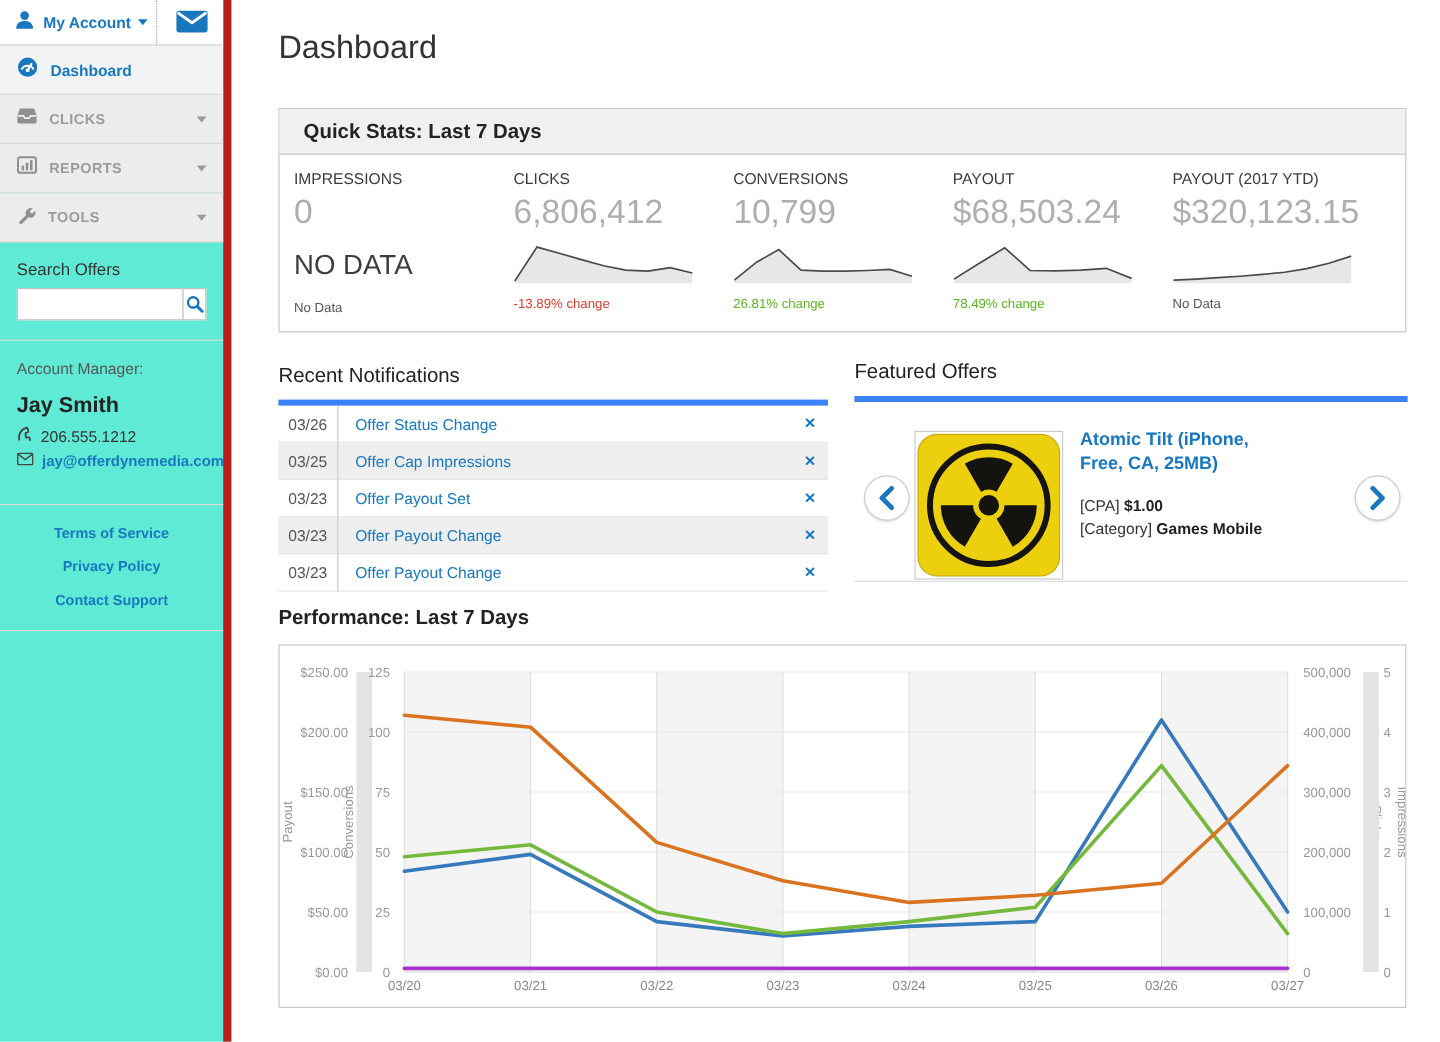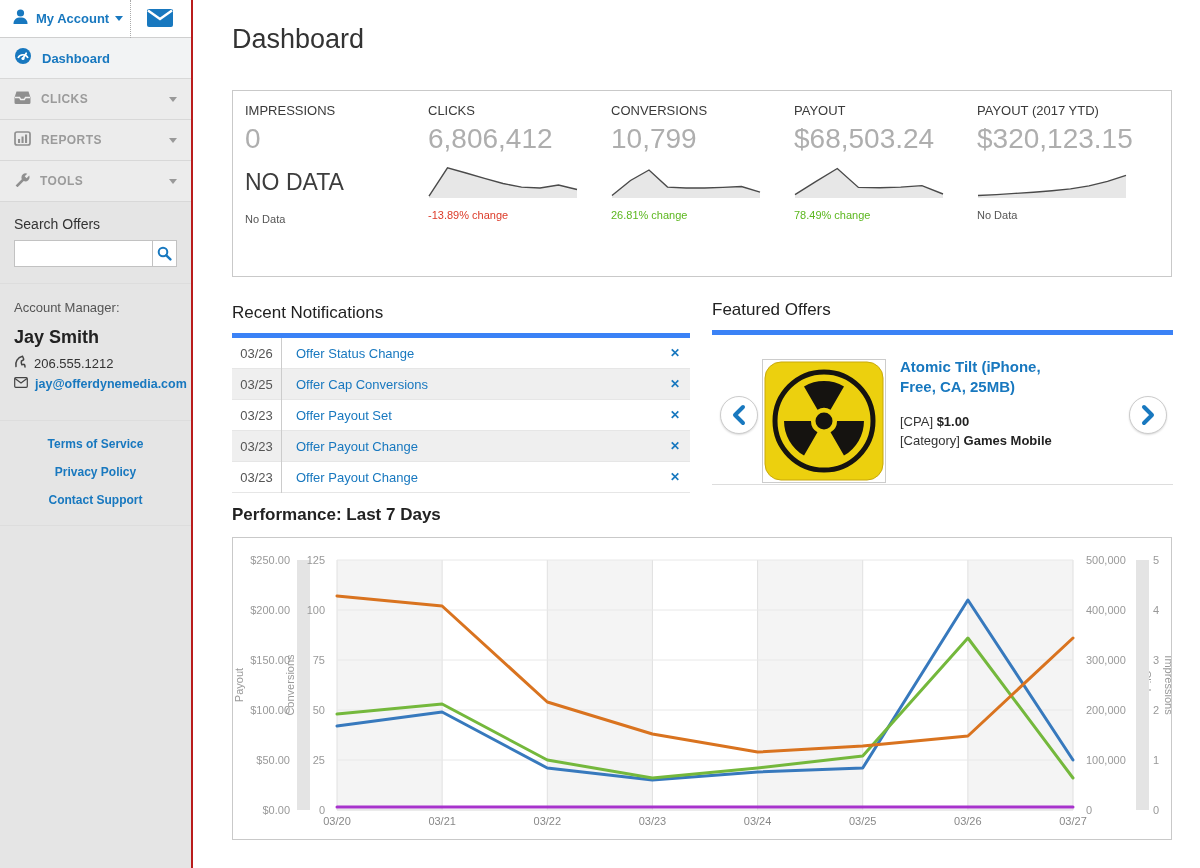--- a/index.html
+++ b/index.html
@@ -1,21 +1,21 @@
 <!DOCTYPE html>
 <html><head>
 <meta charset="utf-8">
 <style>
   * { margin:0; padding:0; box-sizing:border-box; }
   html,body { width:1200px; height:868px; background:#fff; overflow:hidden;
     font-family:"Liberation Sans", sans-serif; color:#333; }
 
   
   #sidebar { position:absolute; left:0; top:0; width:193px; height:868px;
-    background:#e5e5e5; border-right:2px solid #b91c1c; }
+    background:#5eead4; border-right:7px solid #b91c1c; }
   #topbar { position:relative; height:38px; background:#fff; border-bottom:1px solid #cfcfcf;
     display:flex; align-items:center; padding-left:12px; }
   #topbar .acct-label { color:#1878bf; font-size:13px; font-weight:bold; margin-left:7px; }
   .caret-down { width:0; height:0; border-left:4px solid transparent; border-right:4px solid transparent;
     border-top:5px solid #1878bf; margin-left:6px; }
   #topbar .dotted-sep { position:absolute; left:130px; top:0; height:38px; border-left:1px dotted #aaa; }
   #mail-btn { position:absolute; left:146px; top:7px; width:32px; height:24px; cursor:pointer; }
 
   .nav-item { position:relative; height:41px; display:flex; align-items:center; padding-left:14px;
     border-bottom:1px solid #d8d8d8; background:#ececec; cursor:pointer; }
@@ -184,20 +184,21 @@
       <span class="legal-link">Terms of Service</span>
       <span class="legal-link">Privacy Policy</span>
       <span class="legal-link">Contact Support</span>
     </div>
 </div>
 
 <div id="main">
   <div id="page-title">Dashboard</div>
 
   <div id="quickstats">
+    <div id="qs-header">Quick Stats: Last 7 Days</div>
     <div id="qs-body">
         <div class="stat-col">
           <div class="stat-label">IMPRESSIONS</div>
           <div class="stat-value">0</div>
           <div class="stat-nodata-big" style="margin-bottom: 17px;">NO DATA</div>
           <div class="stat-footer neutral">No Data</div>
         </div>
         <div class="stat-col">
           <div class="stat-label">CLICKS</div>
           <div class="stat-value">6,806,412</div>
@@ -240,21 +241,21 @@
   <div id="notifications">
     <div class="section-head">Recent Notifications</div>
     <div id="notif-list">
         <div class="notif-row">
           <div class="notif-date">03/26</div>
           <span class="notif-link">Offer Status Change</span>
           <span class="notif-close">✕</span>
         </div>
         <div class="notif-row striped">
           <div class="notif-date">03/25</div>
-          <span class="notif-link">Offer Cap Conversions</span>
+          <span class="notif-link">Offer Cap Impressions</span>
           <span class="notif-close">✕</span>
         </div>
         <div class="notif-row">
           <div class="notif-date">03/23</div>
           <span class="notif-link">Offer Payout Set</span>
           <span class="notif-close">✕</span>
         </div>
         <div class="notif-row striped">
           <div class="notif-date">03/23</div>
           <span class="notif-link">Offer Payout Change</span>

